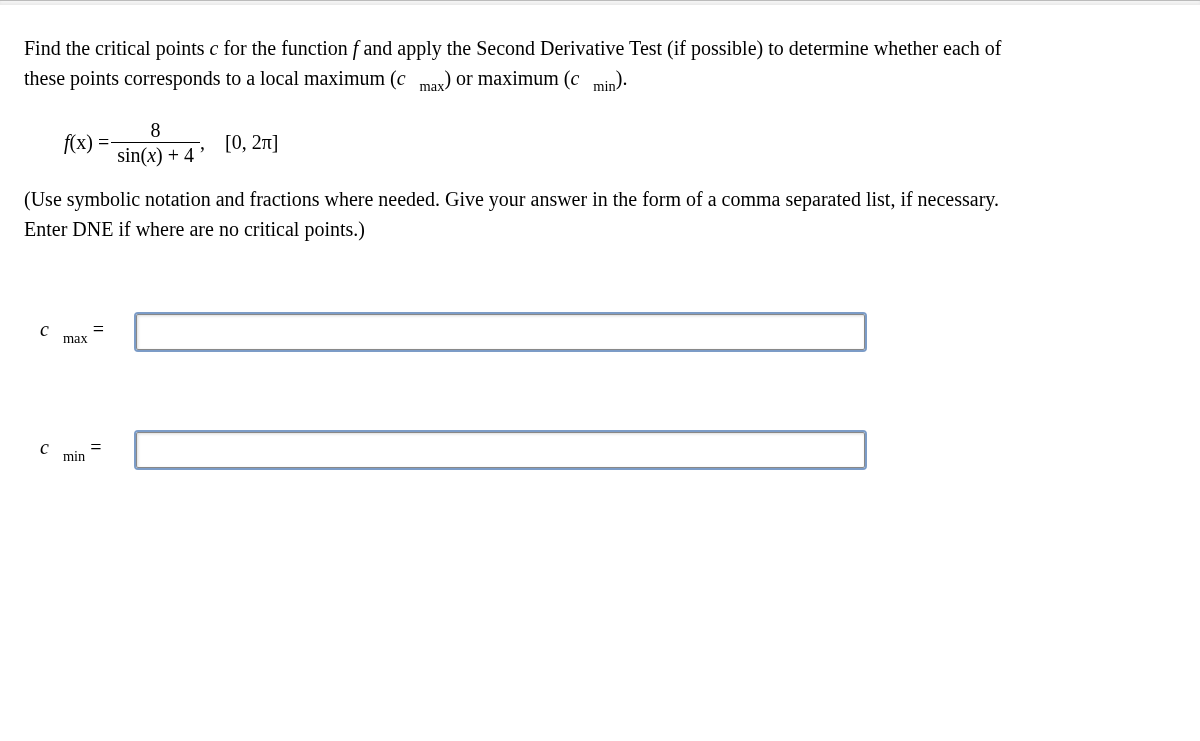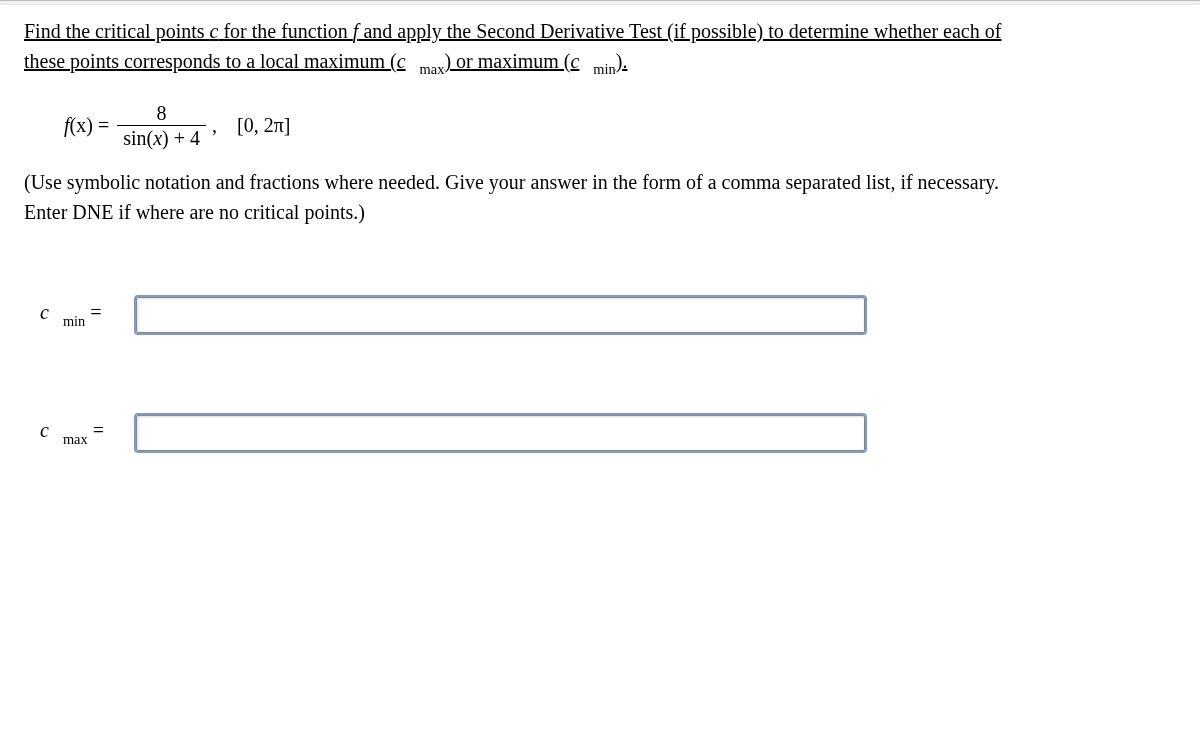--- a/index.html
+++ b/index.html
@@ -16,35 +16,33 @@
     box-shadow: 0 -2px 3px rgba(0,0,0,0.05) inset;
     height: 4px;
     background: #f6f6f6;
   }
   .page {
     margin: 0px 20px 20px 24px;
     max-width: 1160px;
   }
   .question-text {
     line-height: 1.5;
-    margin-top: 11px;
-    text-decoration: underline;
+    margin-top: 28px;
   }
   .math-ital { font-style: italic; }
   .sub { font-size: 0.72em; vertical-align: sub; position: relative; top: 0.1em; padding-left: 14px;}
   .formula-row {
     margin: 22px 0 18px 40px;
     display: flex;
     align-items: center;
     gap: 20px;
   }
   .formula {
     display: inline-flex;
     align-items: center;
-    gap: 6px;
   }
   .fraction {
     display: inline-flex;
     flex-direction: column;
     align-items: center;
     line-height: 1.1;
     vertical-align: middle;
     margin: 0 2px;
   }
   .fraction .num {
@@ -122,30 +120,30 @@
 
   <div class="instr">
     <span>(Use symbolic notation and fractions where needed. Give your answer in the form of a comma separated list, if necessary.</span><br>
     <span>Enter DNE if where are no critical points.)</span>
   </div>
 
   <div class="answers">
 
     <div class="answer-row">
       <div class="label">
-        <span class="math-ital">c</span><span class="sub">min</span><span> =</span>
+        <span class="math-ital">c</span><span class="sub">max</span><span> =</span>
       </div>
       <div class="input-wrap">
         <input type="text" class="answer-input" value="" style="">
       </div>
     </div>
 
     <div class="answer-row">
       <div class="label">
-        <span class="math-ital">c</span><span class="sub">max</span><span> =</span>
+        <span class="math-ital">c</span><span class="sub">min</span><span> =</span>
       </div>
       <div class="input-wrap">
         <input type="text" class="answer-input" value="" style="">
       </div>
     </div>
 
   </div>
 
 </div>
 

